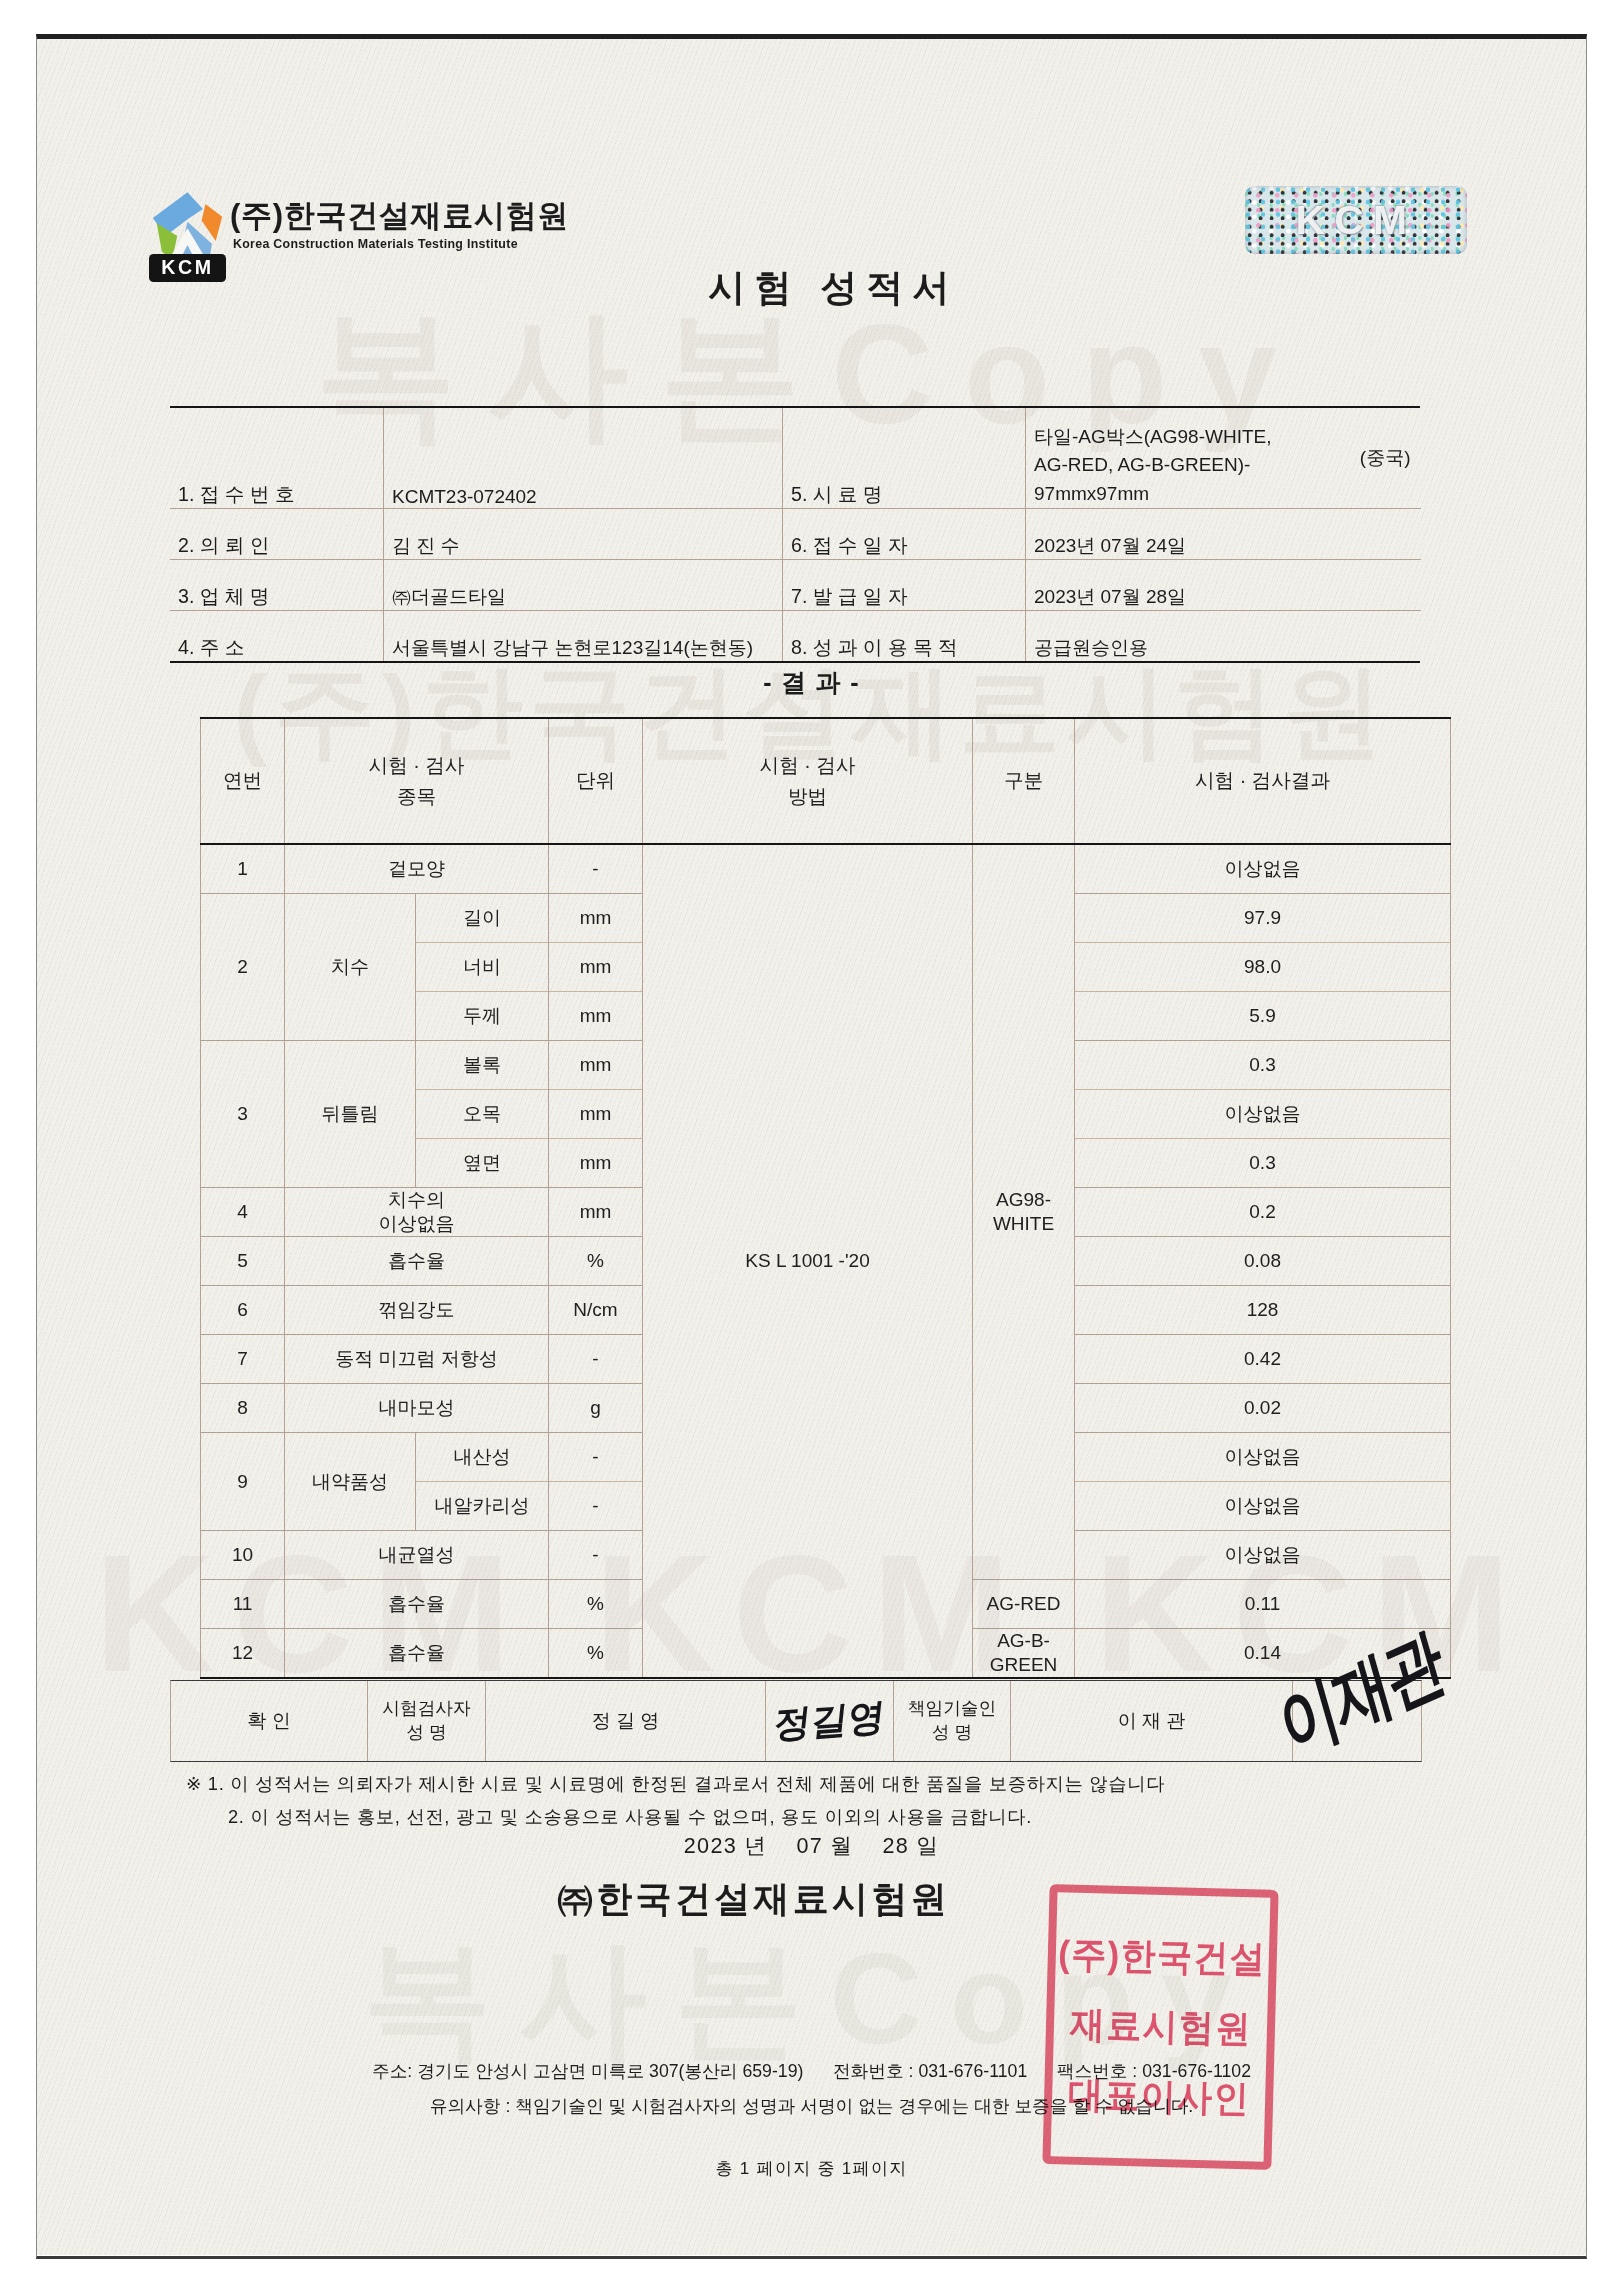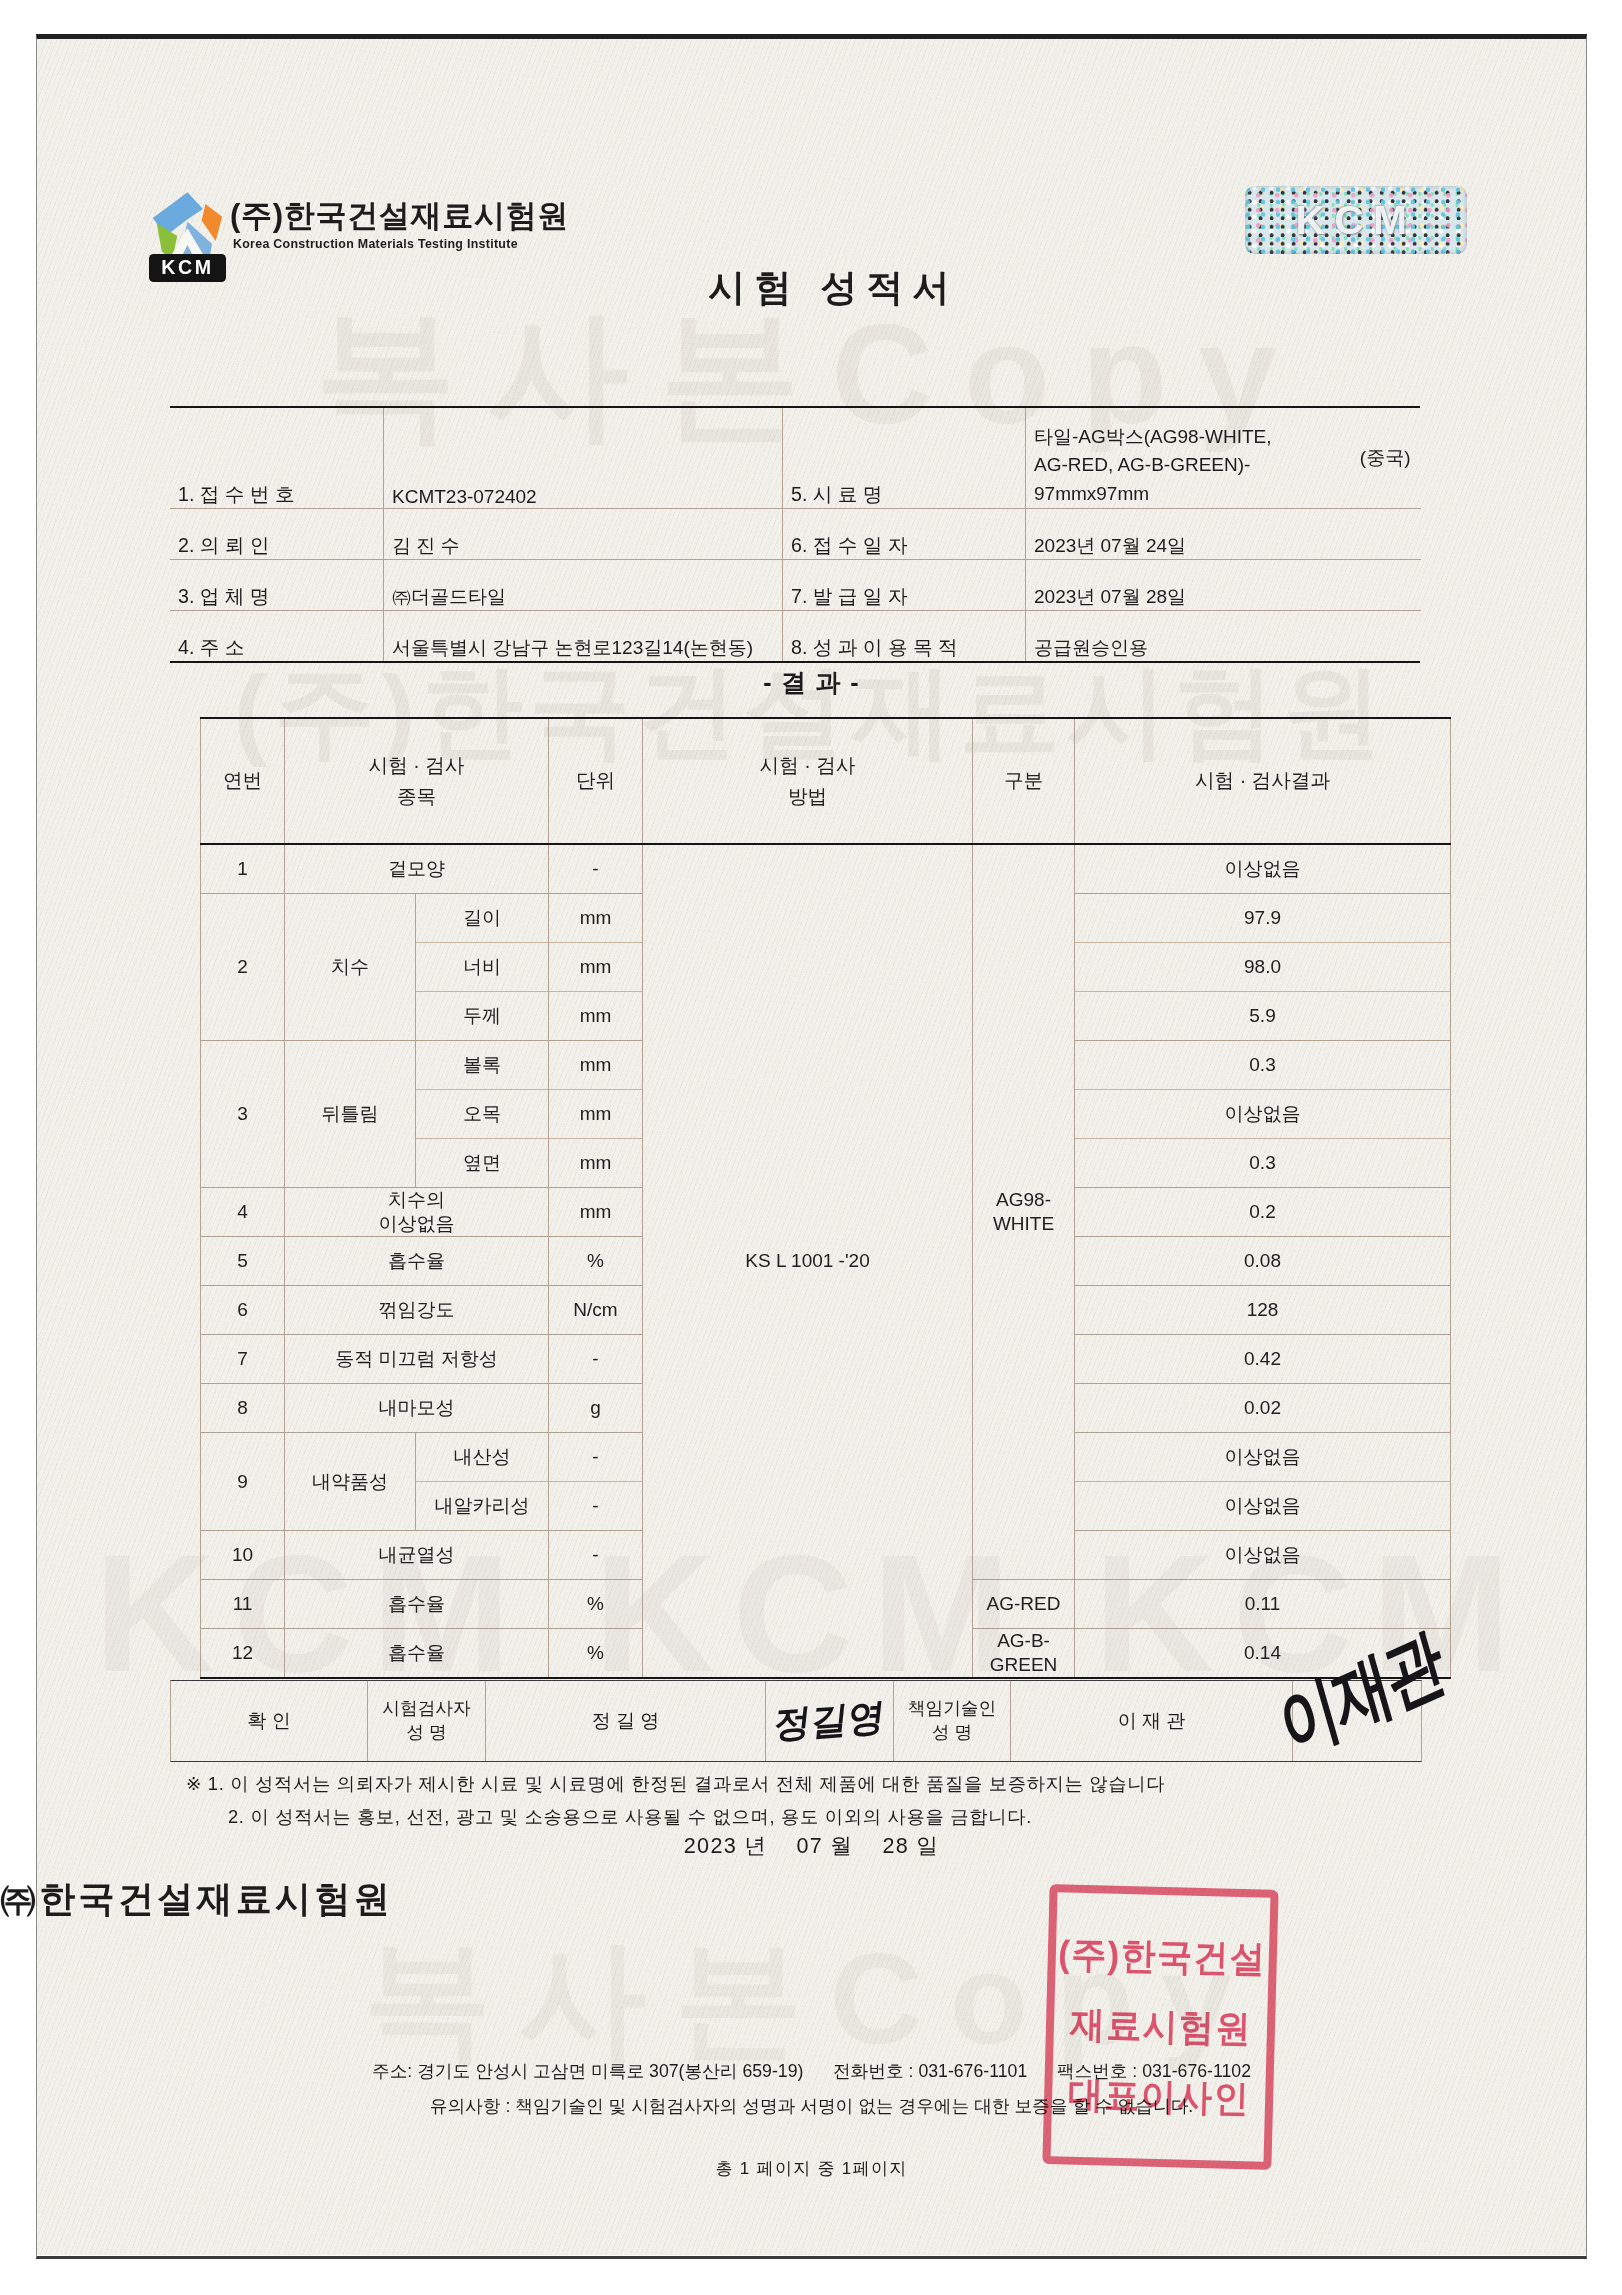--- a/index.html
+++ b/index.html
@@ -78,21 +78,21 @@
   .sign .lbl{font-size:17.7px;line-height:1.35;text-align:center;}
   .handsign{font-family:"DejaVu Serif","Liberation Serif",serif;font-weight:700;color:#15151a;}
   .sig1{font-size:37px;transform:rotate(-4deg) skewX(-10deg);}
   .sig2{position:absolute;left:1275px;top:1654px;font-size:60px;letter-spacing:-2.6px;
     transform:rotate(-24deg) skewX(-8deg) scaleY(1.25);z-index:3;}
   
   .note1{position:absolute;left:186px;top:1771px;font-size:18.3px;letter-spacing:0.7px;}
   .note2{position:absolute;left:228px;top:1804px;font-size:18.3px;letter-spacing:0.7px;}
   .issue-date{position:absolute;left:0;right:0;top:1831px;text-align:center;font-size:21.6px;
     letter-spacing:1.3px;}
-  .issue-org{position:absolute;left:0;right:116px;top:1875px;font-size:36px;
+  .issue-org{position:absolute;left:0;right:116px;top:1875px;text-align:center;font-size:36px;
     font-weight:800;letter-spacing:3.3px;}
   
   .stamp{position:absolute;left:1046px;top:1887px;width:213px;height:264px;
     border:8.5px solid rgba(226,62,94,0.78);border-radius:6.5px;transform:rotate(1.5deg);
     display:flex;flex-direction:column;align-items:center;justify-content:center;
     z-index:2;mix-blend-mode:multiply;}
   .stamp span{display:block;font-size:37px;font-weight:800;letter-spacing:1.3px;line-height:1.9;
     color:rgba(228,60,95,0.85);white-space:nowrap;transform:scaleX(0.95);}
   
   .footer1{position:absolute;left:0;right:0;top:2059px;text-align:center;font-size:17.7px;}

